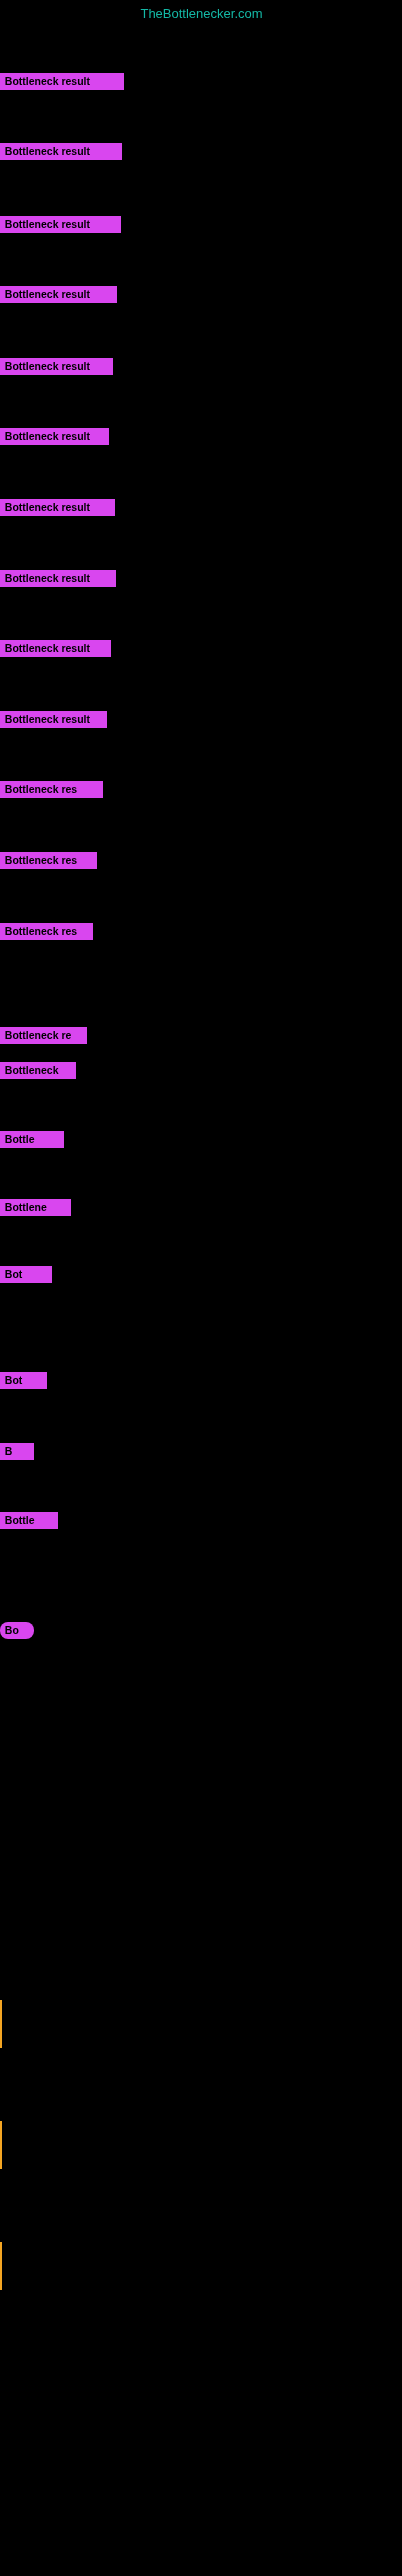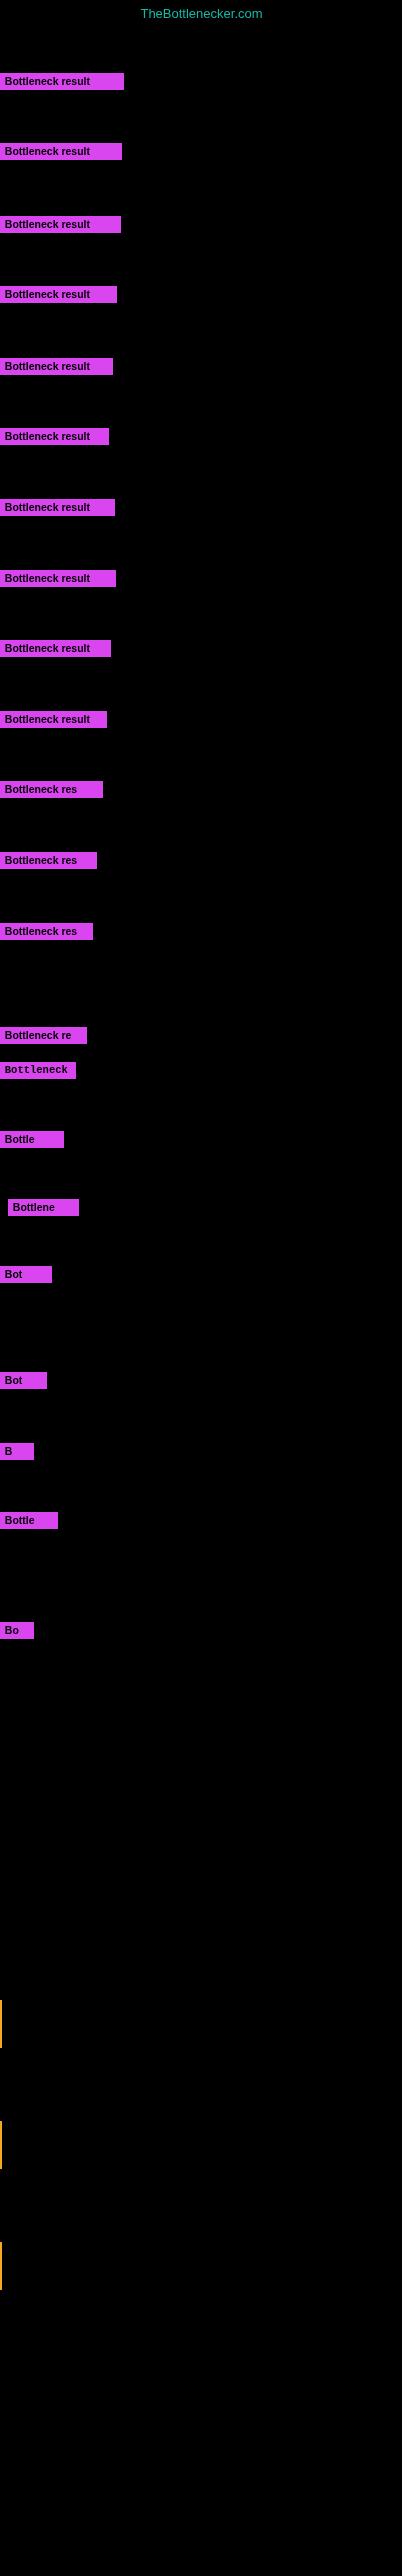--- a/index.html
+++ b/index.html
@@ -59,25 +59,25 @@
     <div class="bottleneck-badge" style="top: 330px; max-width: 113px; width: 113px;">Bottleneck result</div>
     <div class="bottleneck-badge" style="top: 400px; max-width: 109px; width: 109px;">Bottleneck result</div>
     <div class="bottleneck-badge" style="top: 471px; max-width: 115px; width: 115px;">Bottleneck result</div>
     <div class="bottleneck-badge" style="top: 542px; max-width: 116px; width: 116px;">Bottleneck result</div>
     <div class="bottleneck-badge" style="top: 612px; max-width: 111px; width: 111px;">Bottleneck result</div>
     <div class="bottleneck-badge" style="top: 683px; max-width: 107px; width: 107px;">Bottleneck result</div>
     <div class="bottleneck-badge" style="top: 753px; max-width: 103px; width: 103px;">Bottleneck res</div>
     <div class="bottleneck-badge" style="top: 824px; max-width: 97px; width: 97px;">Bottleneck res</div>
     <div class="bottleneck-badge" style="top: 895px; max-width: 93px; width: 93px;">Bottleneck res</div>
     <div class="bottleneck-badge" style="top: 999px; max-width: 87px; width: 87px;">Bottleneck re</div>
-    <div class="bottleneck-badge" style="top: 1034px; max-width: 76px; width: 100px; font-family: Liberation Mono, monospace;">Bottleneck</div>
+    <div class="bottleneck-badge" style="top: 1034px; max-width: 76px; width: 100px;">Bottleneck</div>
     <div class="bottleneck-badge" style="top: 1103px; max-width: 64px; width: 64px;">Bottle</div>
-    <div class="bottleneck-badge" style="top: 1171px; max-width: 71px; width: 71px; margin-left: 8px;">Bottlene</div>
+    <div class="bottleneck-badge" style="top: 1171px; max-width: 71px; width: 71px;">Bottlene</div>
     <div class="bottleneck-badge" style="top: 1238px; max-width: 52px; width: 52px;">Bot</div>
     <div class="bottleneck-badge" style="top: 1344px; max-width: 47px; width: 47px;">Bot</div>
     <div class="bottleneck-badge" style="top: 1415px; max-width: 34px; width: 34px;">B</div>
     <div class="bottleneck-badge" style="top: 1484px; max-width: 58px; width: 58px;">Bottle</div>
-    <div class="bottleneck-badge" style="top: 1594px; max-width: 34px; width: 34px;">Bo</div>
+    <div class="bottleneck-badge" style="top: 1594px; max-width: 34px; width: 34px; border-radius: 8px;">Bo</div>
     <div class="vertical-bar" style="top: 1972px; height: 48px;"></div>
     <div class="vertical-bar" style="top: 2093px; height: 48px;"></div>
     <div class="vertical-bar" style="top: 2214px; height: 48px;"></div>
   </div>
 
 
 </body></html>

